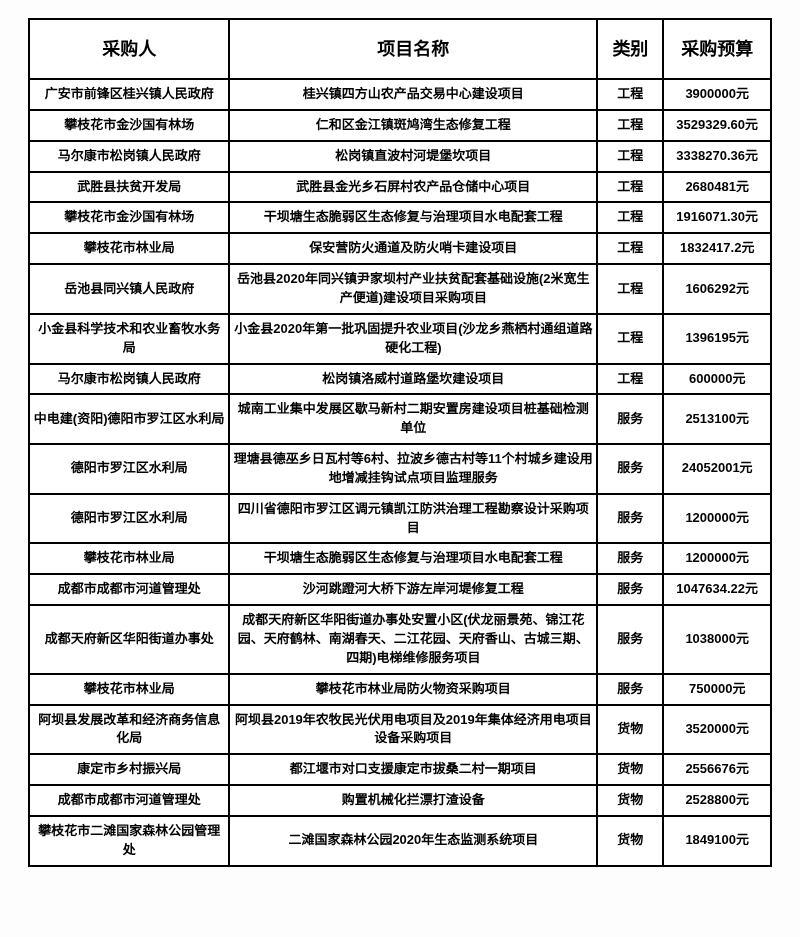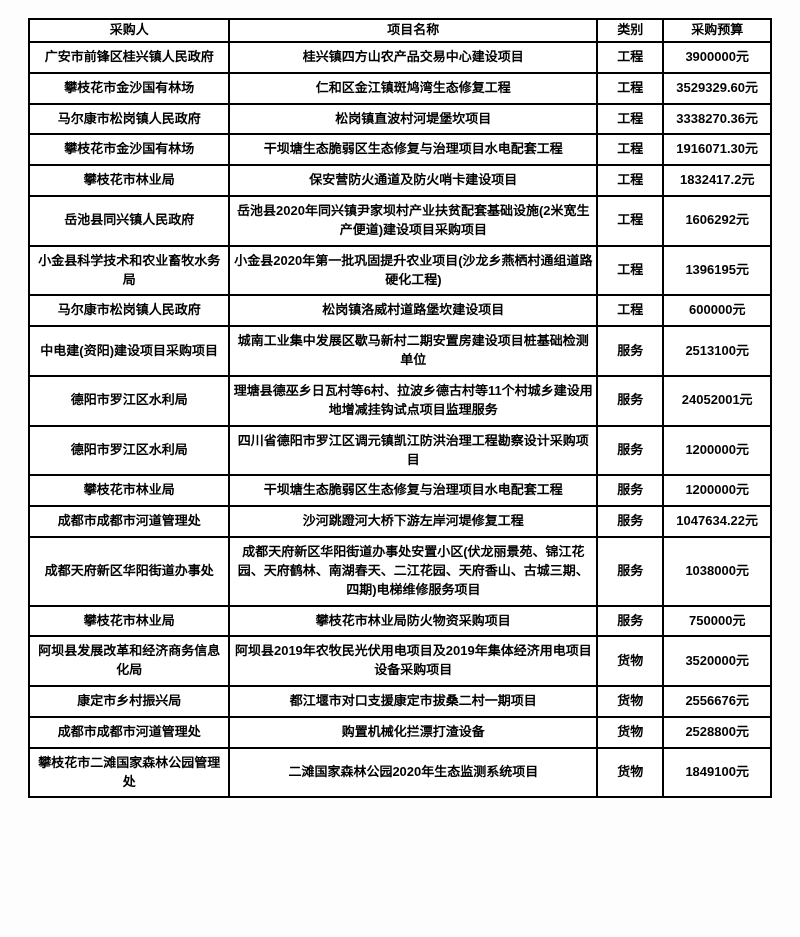--- a/index.html
+++ b/index.html
@@ -31,22 +31,22 @@
     font-weight: bold;
     font-size: 13px;
     line-height: 1.45;
     text-align: center;
     vertical-align: middle;
     padding: 5px 3px;
     word-break: break-all;
     overflow-wrap: anywhere;
   }
   table.procurement-table th {
-    padding: 1px 3px;
-    font-size: 13px;
+    padding: 16px 3px;
+    font-size: 18px;
     margin-left: 44px;
   }
   col.col-purchaser { width: 27%; }
   col.col-project   { width: 49.6%; }
   col.col-category  { width: 8.9%; }
   col.col-budget    { width: 14.5%; }
 </style>
 </head>
 <body>
 
@@ -79,20 +79,26 @@
           <td>工程</td>
           <td>3529329.60元</td>
         </tr>
         <tr>
           <td>马尔康市松岗镇人民政府</td>
           <td>松岗镇直波村河堤堡坎项目</td>
           <td>工程</td>
           <td>3338270.36元</td>
         </tr>
         <tr>
+          <td>武胜县扶贫开发局</td>
+          <td>武胜县金光乡石屏村农产品仓储中心项目</td>
+          <td>工程</td>
+          <td>2680481元</td>
+        </tr>
+        <tr>
           <td>攀枝花市金沙国有林场</td>
           <td>干坝塘生态脆弱区生态修复与治理项目水电配套工程</td>
           <td>工程</td>
           <td>1916071.30元</td>
         </tr>
         <tr>
           <td>攀枝花市林业局</td>
           <td>保安营防火通道及防火哨卡建设项目</td>
           <td>工程</td>
           <td>1832417.2元</td>
@@ -109,21 +115,21 @@
           <td>工程</td>
           <td>1396195元</td>
         </tr>
         <tr>
           <td>马尔康市松岗镇人民政府</td>
           <td>松岗镇洛威村道路堡坎建设项目</td>
           <td>工程</td>
           <td>600000元</td>
         </tr>
         <tr>
-          <td>中电建(资阳)建设项目采购项目</td>
+          <td>中电建(资阳)德阳市罗江区水利局</td>
           <td>城南工业集中发展区歇马新村二期安置房建设项目桩基础检测单位</td>
           <td>服务</td>
           <td>2513100元</td>
         </tr>
         <tr>
           <td>德阳市罗江区水利局</td>
           <td>理塘县德巫乡日瓦村等6村、拉波乡德古村等11个村城乡建设用地增减挂钩试点项目监理服务</td>
           <td>服务</td>
           <td>24052001元</td>
         </tr>

